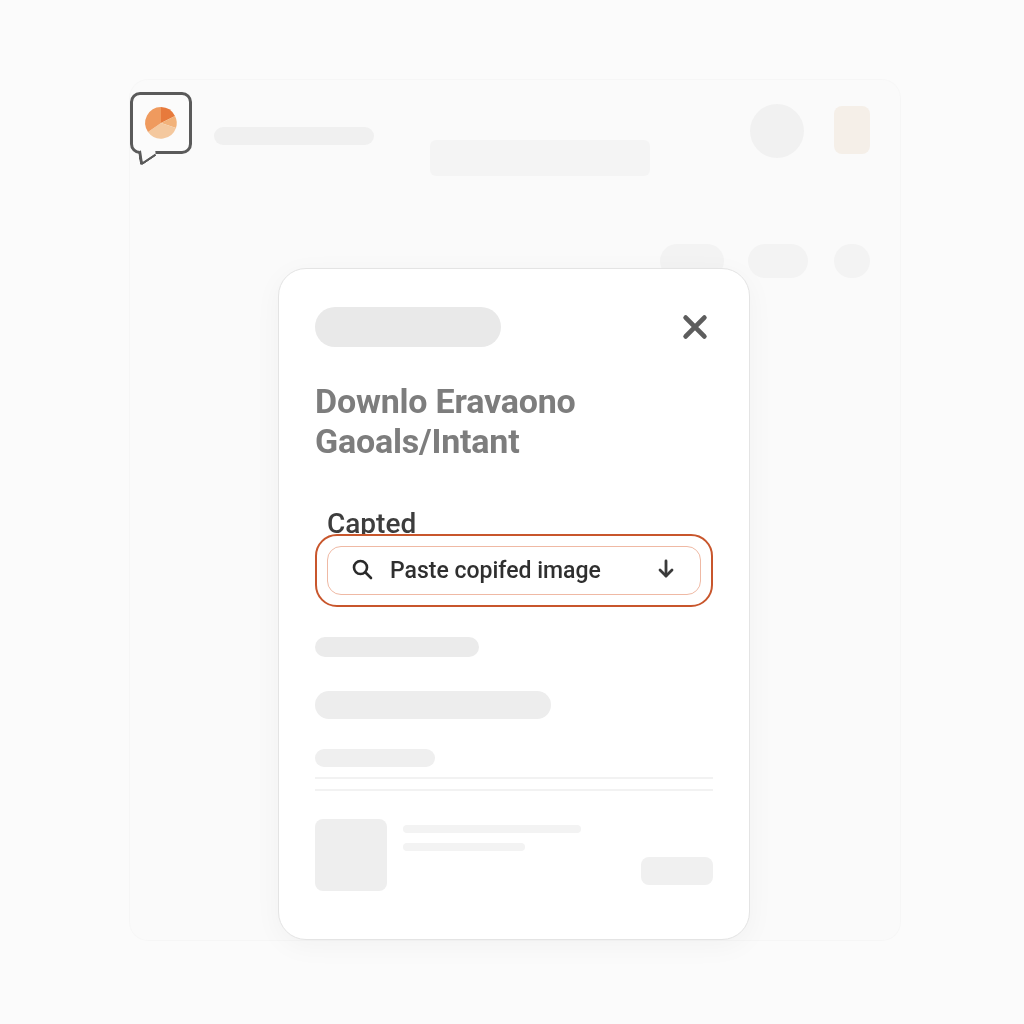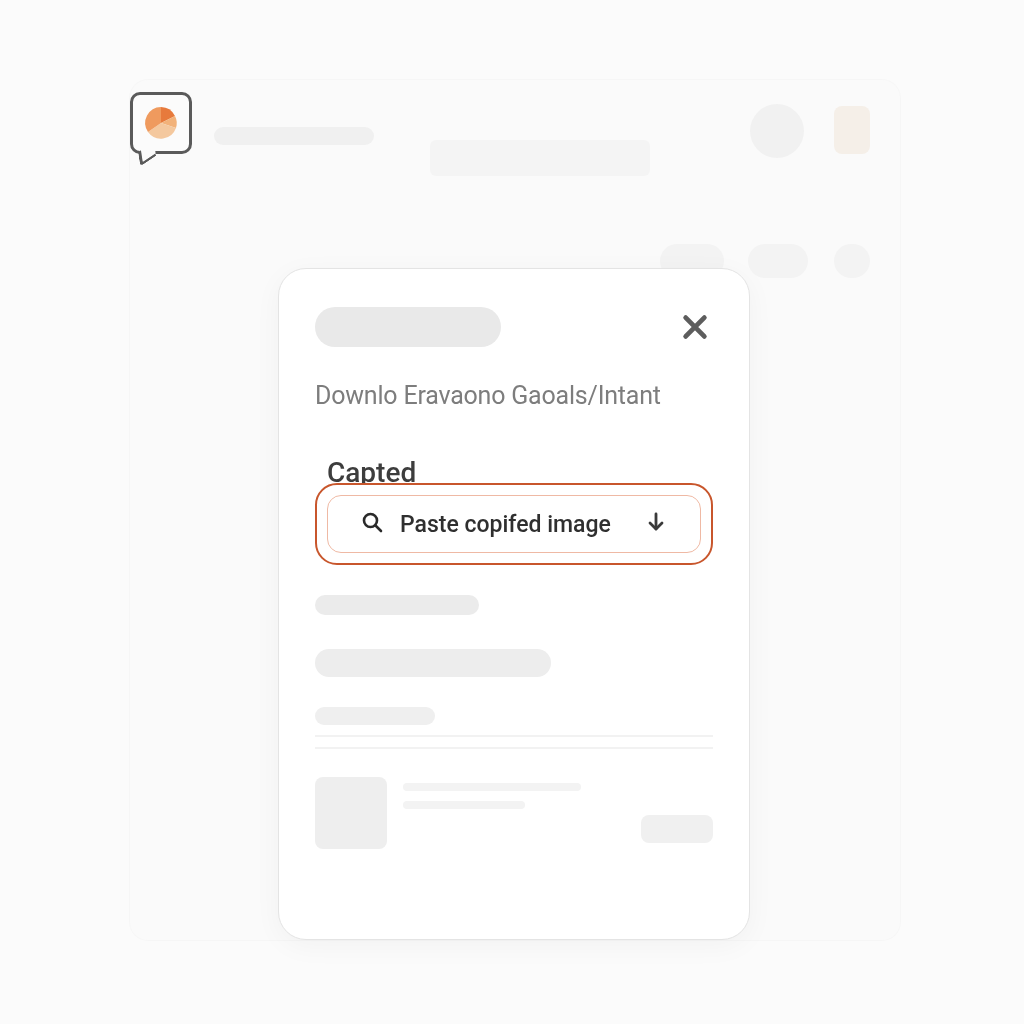--- a/index.html
+++ b/index.html
@@ -100,22 +100,22 @@
     border-radius: 20px;
   }
   .modal-title-skel { width: 186px; height: 40px; }
   .close-btn {
     width: 36px; height: 36px;
     display: flex; align-items: center; justify-content: center;
     cursor: pointer;
     color: #5d5d5d;
   }
   .modal-heading {
-    font-size: 25px;
-    font-weight: 400;
+    font-size: 34px;
+    font-weight: 700;
     color: #7d7d7d;
     letter-spacing: -0.2px;
     margin-bottom: 46px;
   }
   .field-label {
     font-size: 28px;
     font-weight: 500;
     color: #3d3d3d;
     margin-left: 12px;
     margin-bottom: -6px;
@@ -129,24 +129,24 @@
     border-radius: 22px;
     padding: 10px;
     position: relative;
     z-index: 2;
     background: #fff;
   }
   .hl-inner {
     border: 1.5px solid #efb9a4;
     border-radius: 14px;
     background: #fff;
-    height: 58px;
+    height: 49px;
     display: flex;
     align-items: center;
-    padding: 0 32px;
+    padding: 0 22px;
     gap: 16px;
   }
   .hl-inner .search-icn { flex: 0 0 auto; color: #2a2a2a; }
   .hl-inner .ph {
     flex: 1 1 auto;
     font-size: 23px;
     font-weight: 500;
     color: #2f2f2f;
   }
   .hl-inner .down-icn { flex: 0 0 auto; color: #3a3a3a; }

